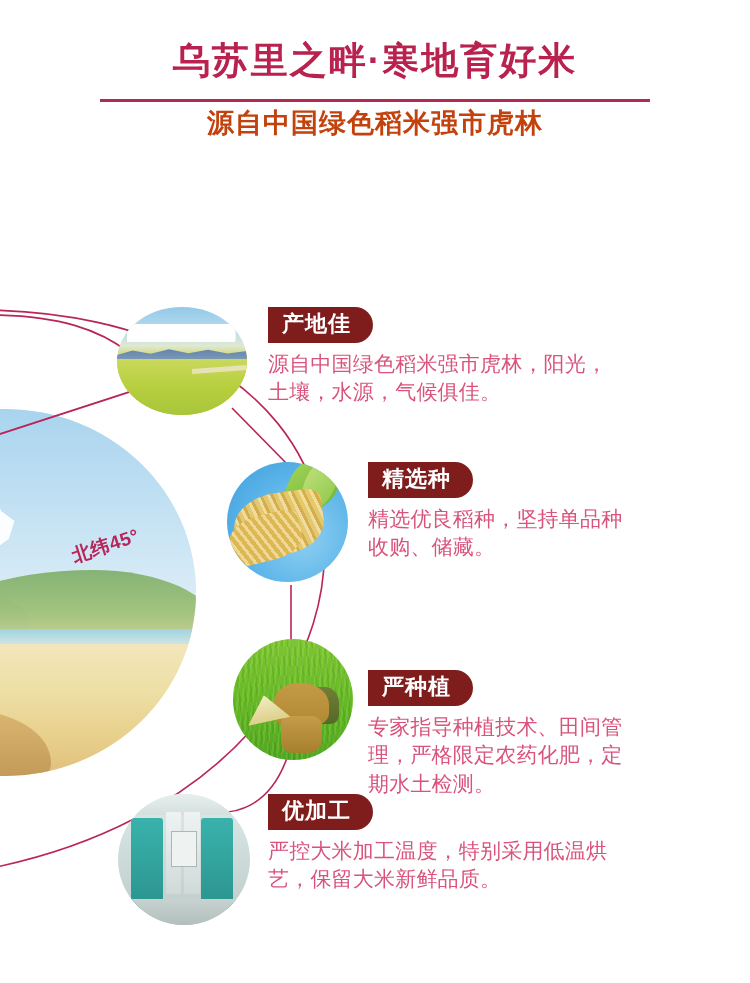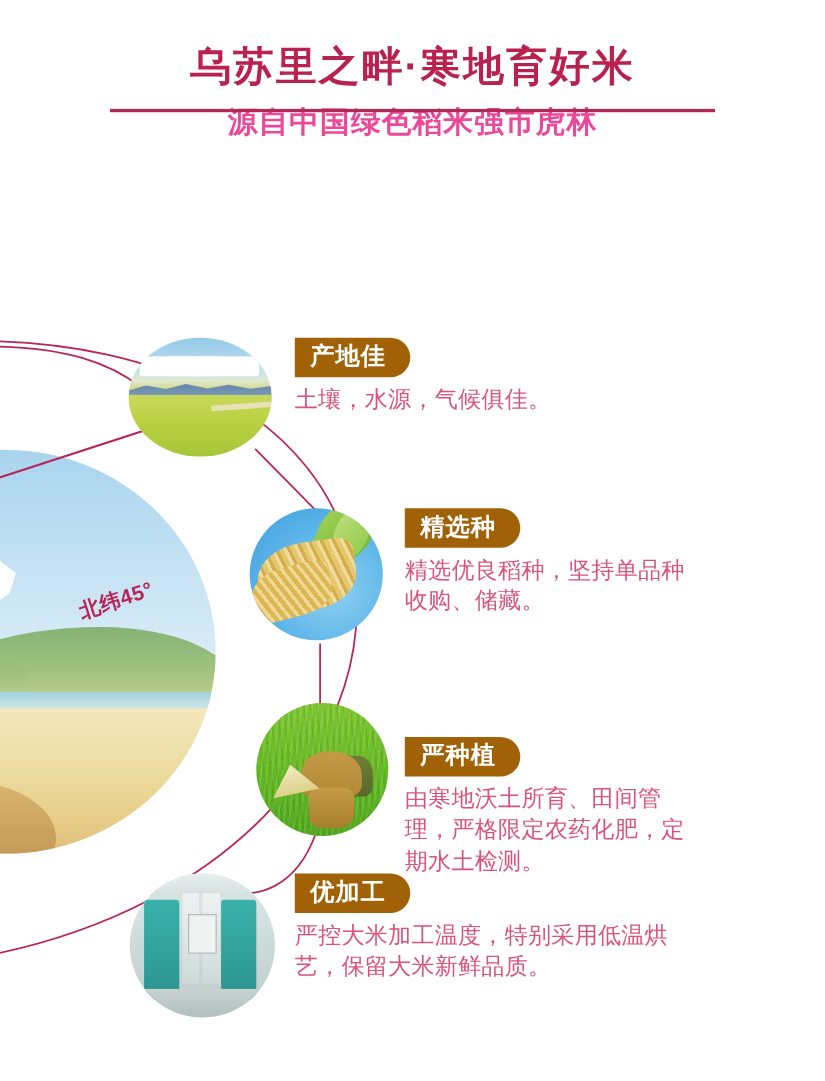--- a/index.html
+++ b/index.html
@@ -26,22 +26,22 @@
   }
   .divider{
     position:absolute;
     left:100px;top:99px;width:550px;height:3px;
     background:#b02a55;
   }
   .sub-title{
     text-align:center;
     font-size:27px;
     font-weight:bold;
-    color:#ec4899;
-    margin-top:10px;
+    color:#c2410c;
+    margin-top:22px;
     letter-spacing:1px;
     white-space:nowrap;
   }
   .intro{
     margin-top:12px;
     text-align:center;
     font-size:21.5px;
     line-height:1.52;
     color:#d9537c;
     padding:0 58px;
@@ -217,21 +217,21 @@
       background:#eef2f1;border:1px solid #aab7b5;}
   .p4 .floor{position:absolute;left:0;top:80%;width:100%;height:20%;
       background:linear-gradient(to bottom,#c8d3d1,#b2bfbd);}
   .p4 .top{position:absolute;left:0;top:0;width:100%;height:16%;
       background:linear-gradient(to bottom,#e7efee,#d4e0de);}
 
   
   .feature{position:absolute;}
   .badge{
     display:inline-block;
-    background:#a16207;
+    background:#7f1d1d;
     color:#ffffff;
     font-size:22px;
     font-weight:bold;
     padding:5px 22px 6px 14px;
     border-radius:0 22px 22px 0;
     letter-spacing:1px;
     line-height:1.12;
   }
   .ftext{
     margin-top:7px;
@@ -312,36 +312,37 @@
     <div class="m4"></div>
     <div class="m1"></div>
     <div class="m2"></div>
     <div class="panel"></div>
     <div class="floor"></div>
   </div>
 
   <div class="feature f1">
     <div class="badge">产地佳</div>
     <div class="ftext">
+      <div>源自中国绿色稻米强市虎林，阳光，</div>
       <div>土壤，水源，气候俱佳。</div>
     </div>
   </div>
 
   <div class="feature f2">
     <div class="badge">精选种</div>
     <div class="ftext">
       <div>精选优良稻种，坚持单品种</div>
       <div>收购、储藏。</div>
     </div>
   </div>
 
   <div class="feature f3">
     <div class="badge">严种植</div>
     <div class="ftext">
-      <div>由寒地沃土所育、田间管</div>
+      <div>专家指导种植技术、田间管</div>
       <div>理，严格限定农药化肥，定</div>
       <div>期水土检测。</div>
     </div>
   </div>
 
   <div class="feature f4">
     <div class="badge">优加工</div>
     <div class="ftext">
       <div>严控大米加工温度，特别采用低温烘</div>
       <div>艺，保留大米新鲜品质。</div>

